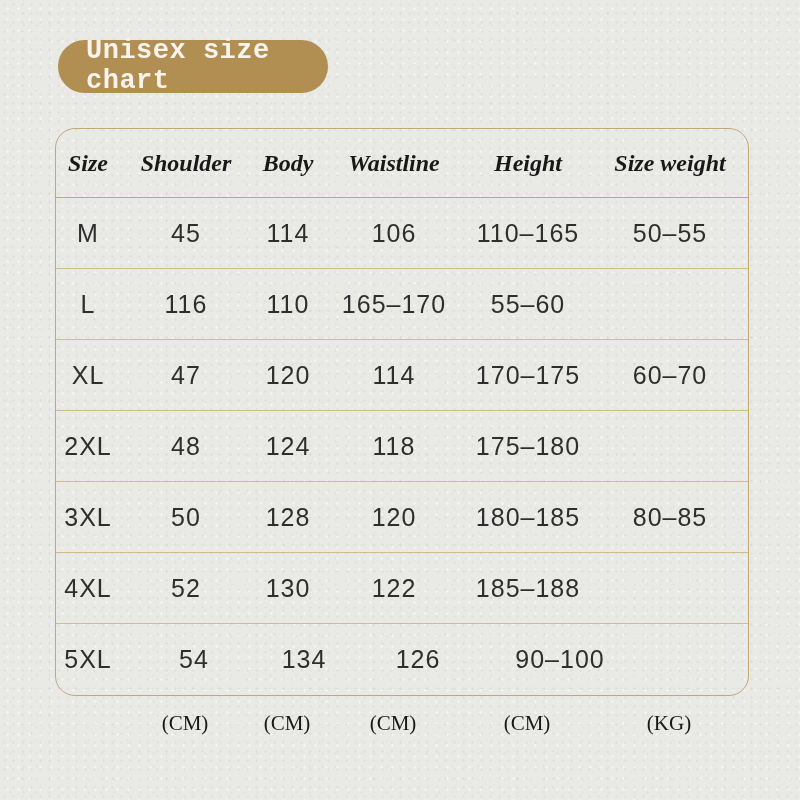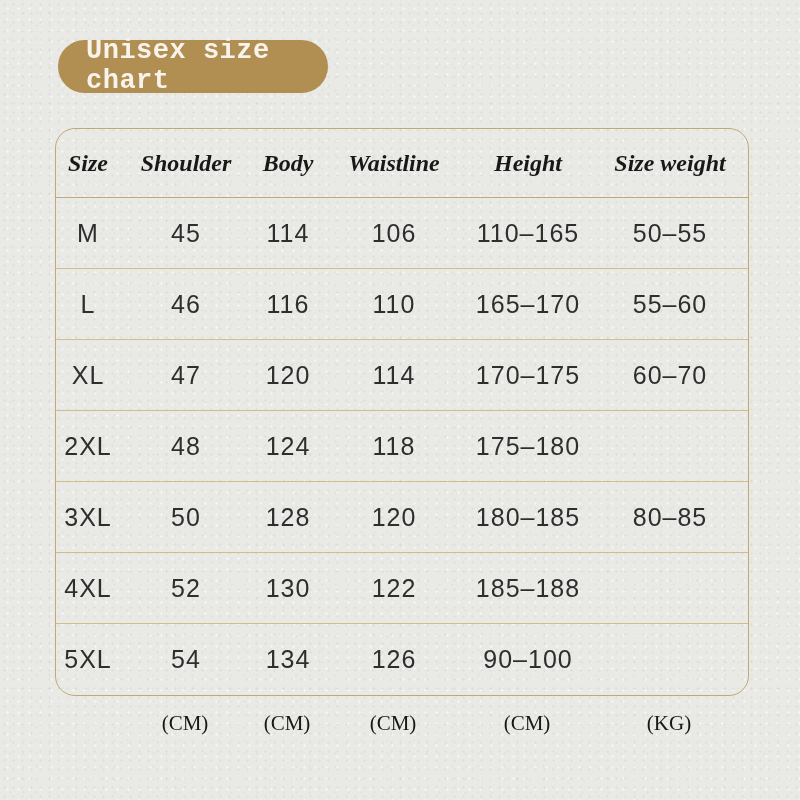--- a/index.html
+++ b/index.html
@@ -46,21 +46,21 @@
     border-radius: 20px;
     overflow: hidden;
   }
   .t-row {
     display: grid;
     grid-template-columns: 64px 132px 72px 140px 128px 156px;
     align-items: center;
     height: 71px;
     border-bottom: 1px solid var(--row-line, #d2bd8a);
   }
-  .t-row:last-child { border-bottom: none; }
+  .t-row:last-child { border-bottom: none; gap: 8px; }
   .t-row.header-row {
     height: 69px;
     border-bottom: 1px solid var(--table-border, #c2a876);
   }
   .cell {
     text-align: center;
     white-space: nowrap;
   }
   .header-cell {
     font-family: "Liberation Serif", serif;
@@ -117,21 +117,20 @@
       <div class="cell data-cell">M</div>
       <div class="cell data-cell">45</div>
       <div class="cell data-cell">114</div>
       <div class="cell data-cell">106</div>
       <div class="cell data-cell">110–165</div>
       <div class="cell data-cell">50–55</div>
     </div>
 
     <div class="t-row">
       <div class="cell data-cell">L</div>
-      <div class="cell data-cell">46</div>
       <div class="cell data-cell">116</div>
       <div class="cell data-cell">110</div>
       <div class="cell data-cell">165–170</div>
       <div class="cell data-cell">55–60</div>
     </div>
 
     <div class="t-row">
       <div class="cell data-cell">XL</div>
       <div class="cell data-cell">47</div>
       <div class="cell data-cell">120</div>

